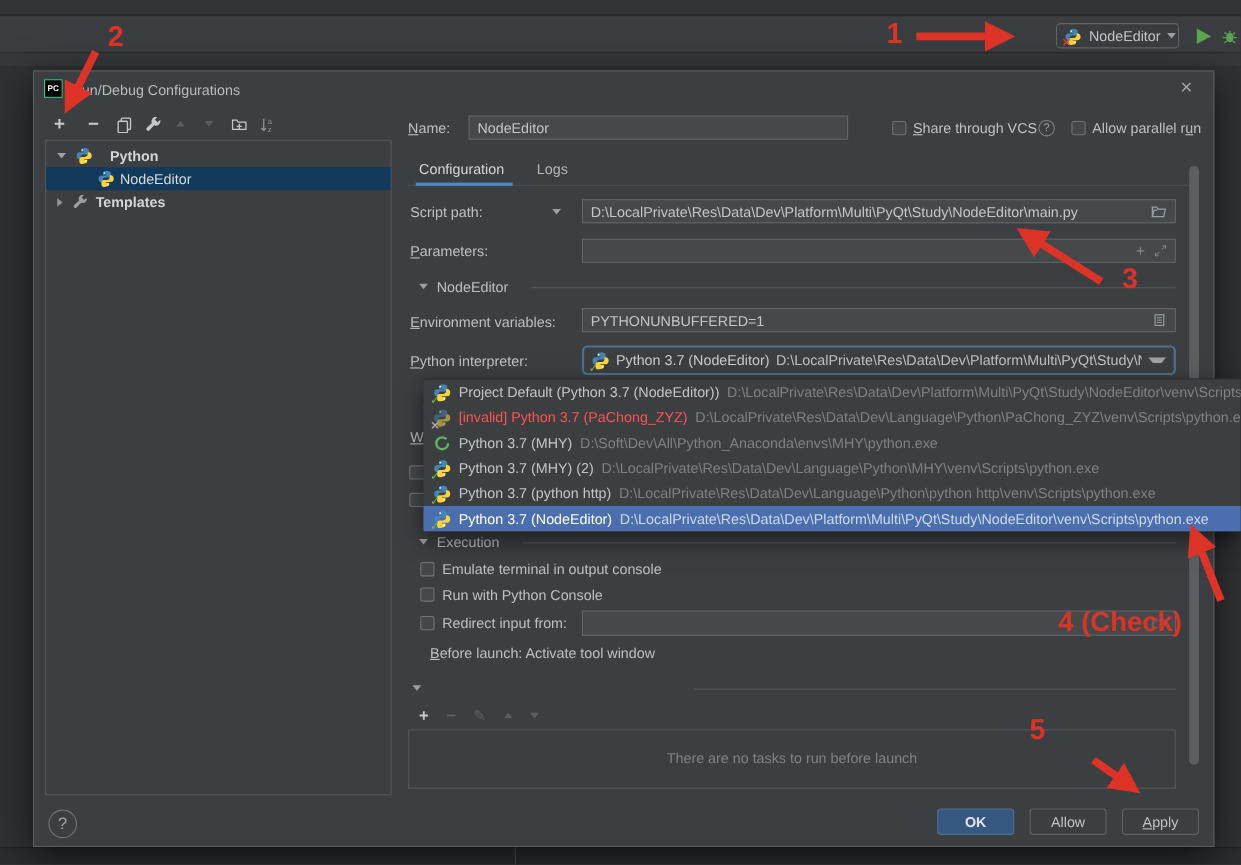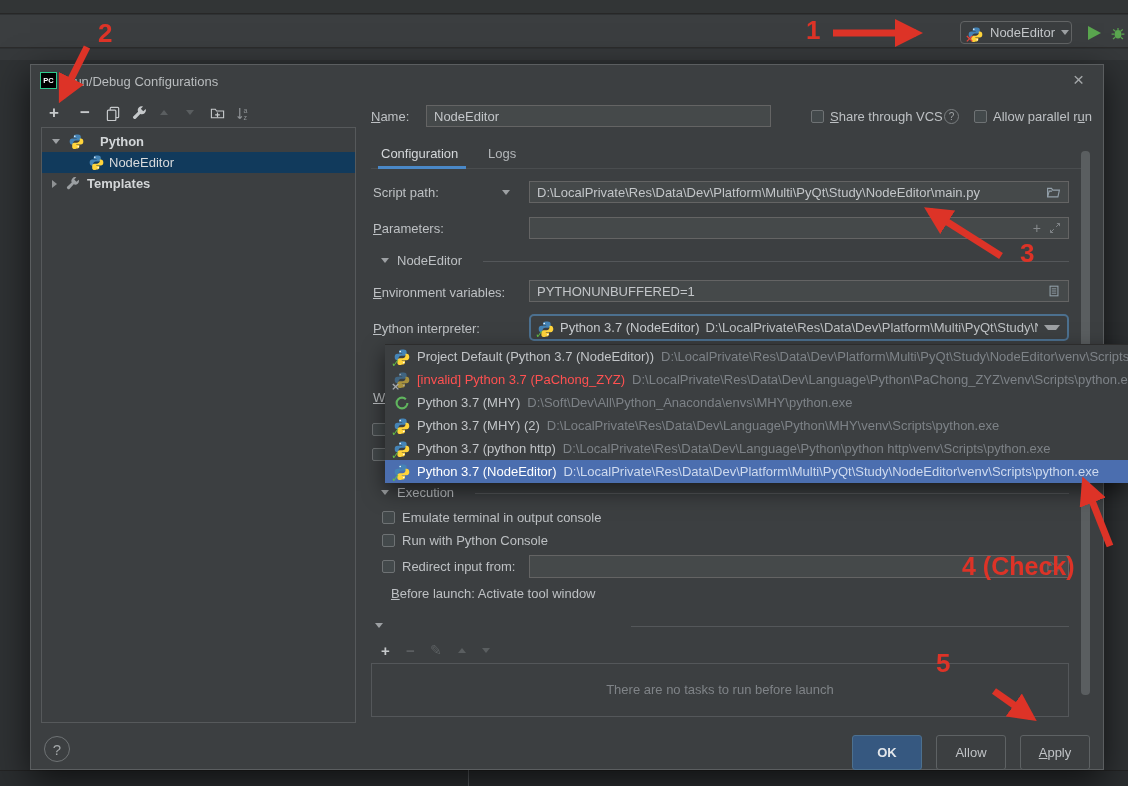--- a/index.html
+++ b/index.html
@@ -20,21 +20,21 @@
   .g-x::before{content:"×"} .g-q::before{content:"?"} .g-pencil::before{content:"✎"}
   .tbi{color:#c6c9cb;font-size:17px;line-height:17px;font-weight:bold}
   .tbi.dim{color:#5d6163}
   .pyw{position:relative;width:16px;height:16px;flex:0 0 16px;display:inline-block}
   .badge{position:absolute;left:-3px;bottom:-4px;font-size:11px;font-weight:bold;line-height:11px;font-family:"DejaVu Sans",sans-serif}
   .badge.check{color:#63bd45}.badge.grayx{color:#a7abaf}.badge.redx{color:#e6453c}
   .dd-row{display:flex;align-items:center;height:23px;padding-left:9px;gap:7px;font-size:13px;white-space:nowrap;overflow:hidden}
   .dd-name{color:#c2c5c8}.dd-path{color:#7d8287}
   .dd-row.sel{background:#4b6eaf}.dd-row.sel .dd-name{color:#ffffff}.dd-row.sel .dd-path{color:#cdd9ee}
   .dd-name.invalid{color:#ff5151}
-  .btn{width:70px;height:35px;border:1px solid #5e6264;border-radius:3px;background:#3c3f41;color:#c0c3c6;
+  .btn{width:70px;height:24px;border:1px solid #5e6264;border-radius:3px;background:#3c3f41;color:#c0c3c6;
        font-size:13px;display:flex;align-items:center;justify-content:center;cursor:default}
   .btn.primary{background:#365880;border-color:#4c708f;color:#e2e6ea;font-weight:bold}
   .ann{position:absolute;color:#dd3327;font-weight:bold;font-size:26px;z-index:50;white-space:nowrap}
   .ic{display:inline-block;vertical-align:middle;color:#c6c9cb}
   .helpq{width:15px;height:15px;border:1px solid #7b7f81;border-radius:50%;color:#9fa3a5;
          font-size:10px;display:flex;align-items:center;justify-content:center}
 </style>
 </head>
 <body>
 

